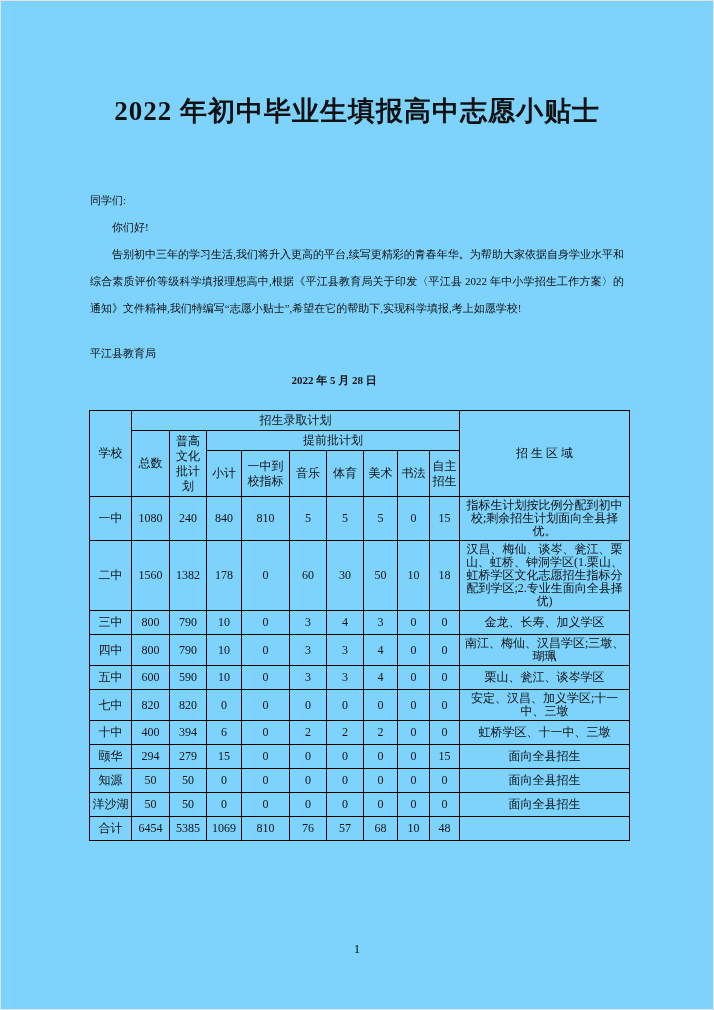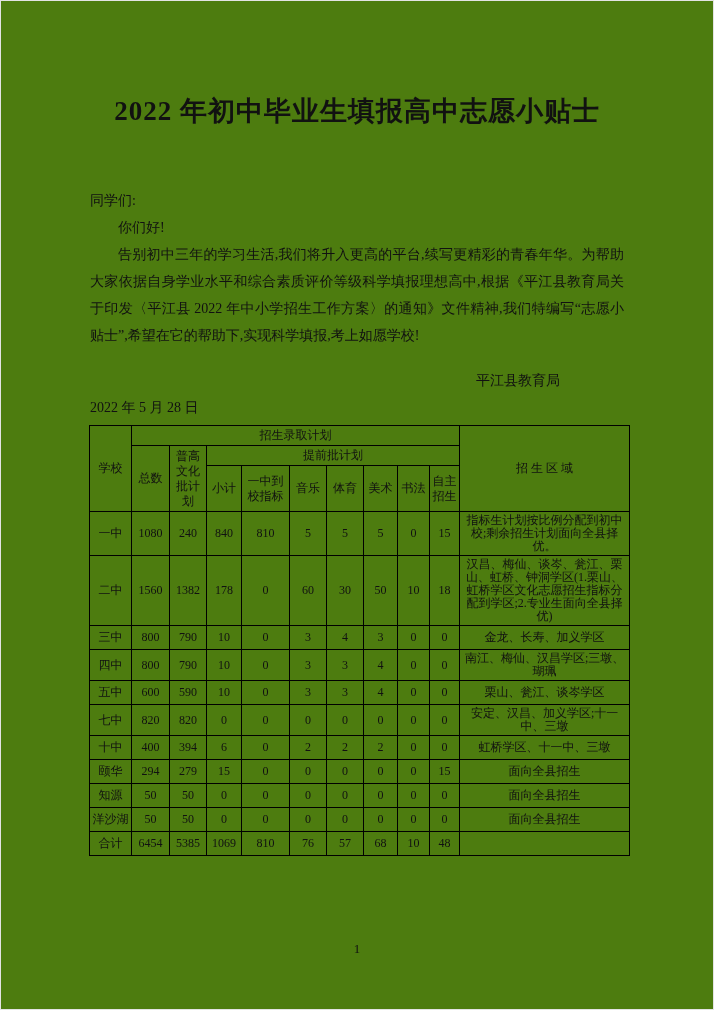--- a/index.html
+++ b/index.html
@@ -3,32 +3,32 @@
 <meta charset="utf-8">
 <style>
   * { margin:0; padding:0; box-sizing:border-box; }
   html,body { background:#fff; }
   body {
     width:714px; height:1010px; position:relative;
     font-family:"Liberation Serif","DejaVu Serif",serif;
     color:#111;
   }
   .page {
-    position:absolute; inset:0; background:#4d7c0f;
+    position:absolute; inset:0; background:#7dd3fc;
     border:1px solid #e3e3e3; overflow:hidden;
   }
   .doc-title {
     margin-top:92px; text-align:center;
     font-size:27px; font-weight:bold; letter-spacing:1px;
   }
-  .letter { margin:58px 89px 4px 89px; font-size:14px; line-height:27px; }
+  .letter { margin:58px 89px 16px 89px; font-size:11px; line-height:27px; }
   .letter .indent { text-indent:2em; }
   .letter .body-par { text-indent:2em; text-align:justify; }
-  .signature { text-align:right; padding-right:64px; margin-top:18px; }
-  .date-line { text-align:left; padding-right:46px; }
+  .signature { text-align:left; padding-right:64px; margin-top:18px; }
+  .date-line { text-align:center; padding-right:46px;font-weight:bold; }
   .section-heading {
     margin:30px 0 12px 142px;
     font-family:"Liberation Sans","DejaVu Sans",sans-serif;
     font-size:15px; font-weight:bold;
   }
   table.plan {
     border-collapse:collapse; table-layout:fixed;
     margin-left:88px; width:540px;
   }
   table.plan th, table.plan td {

